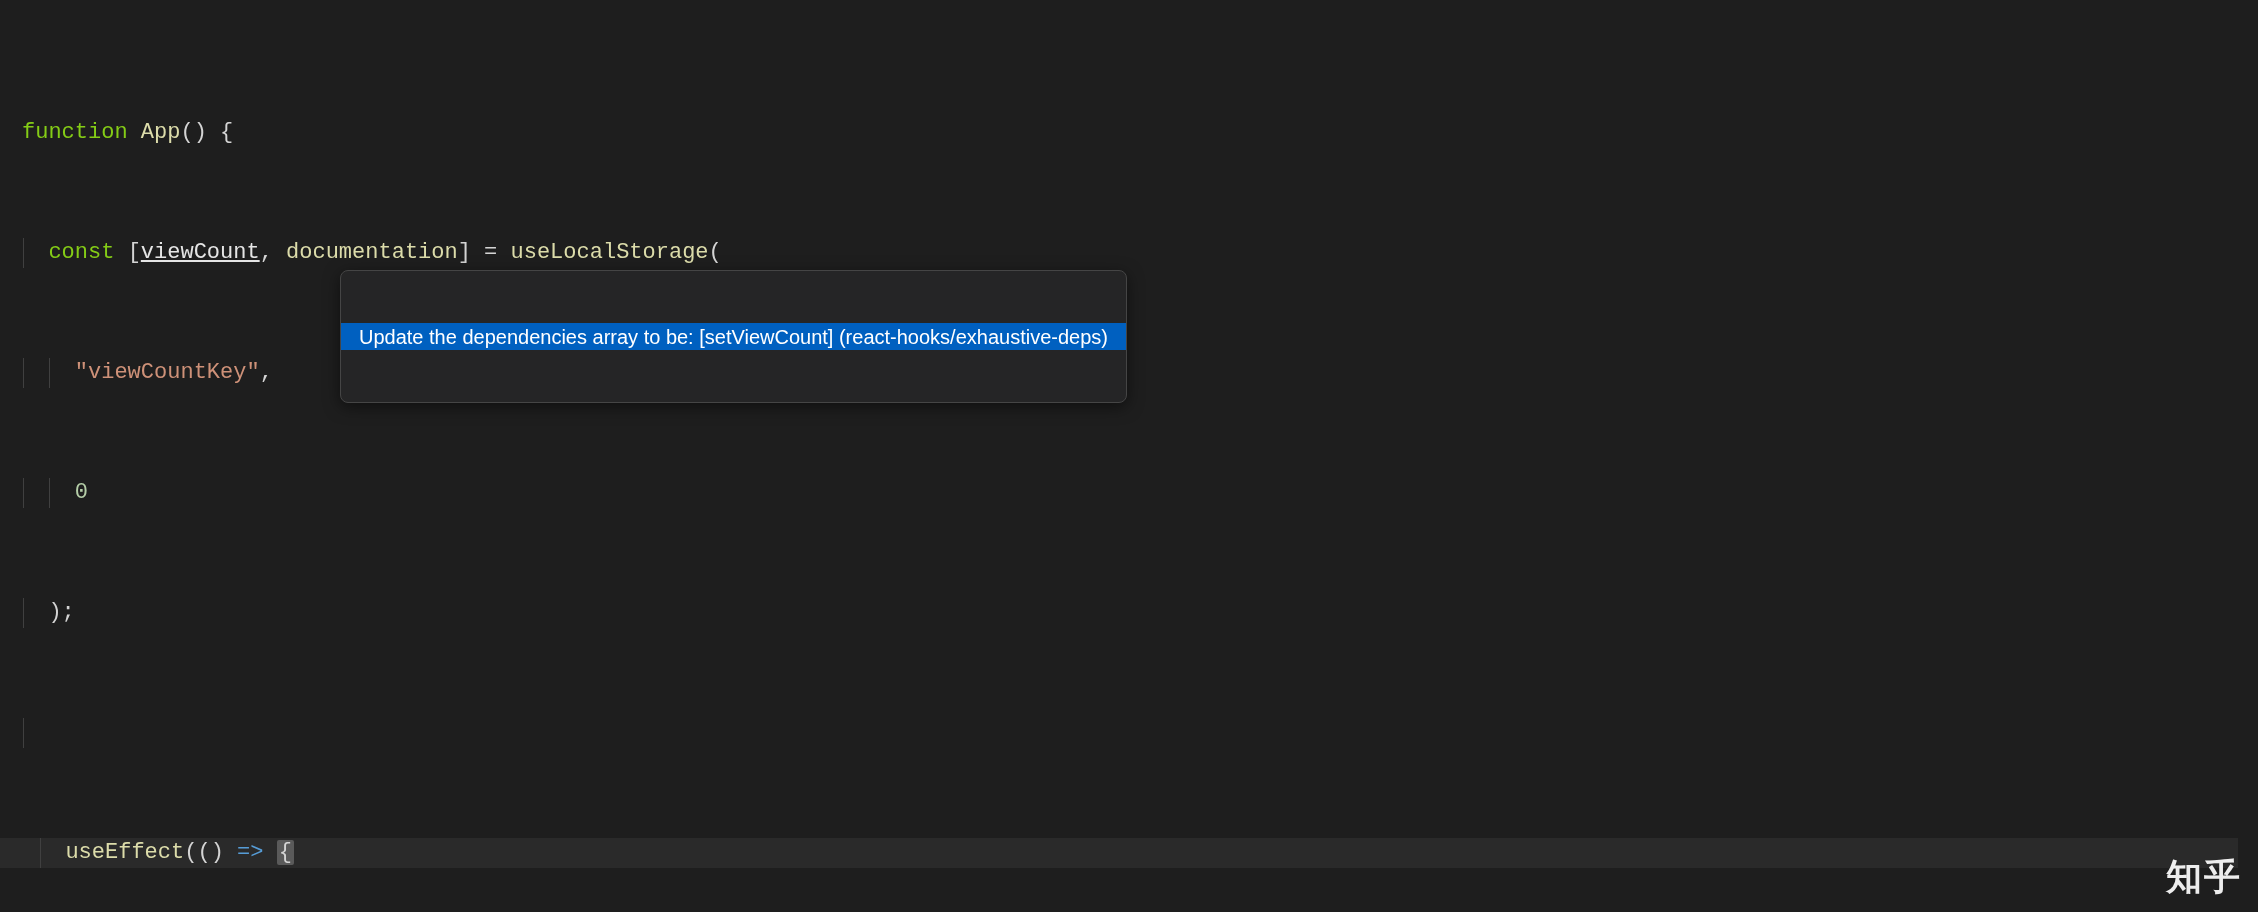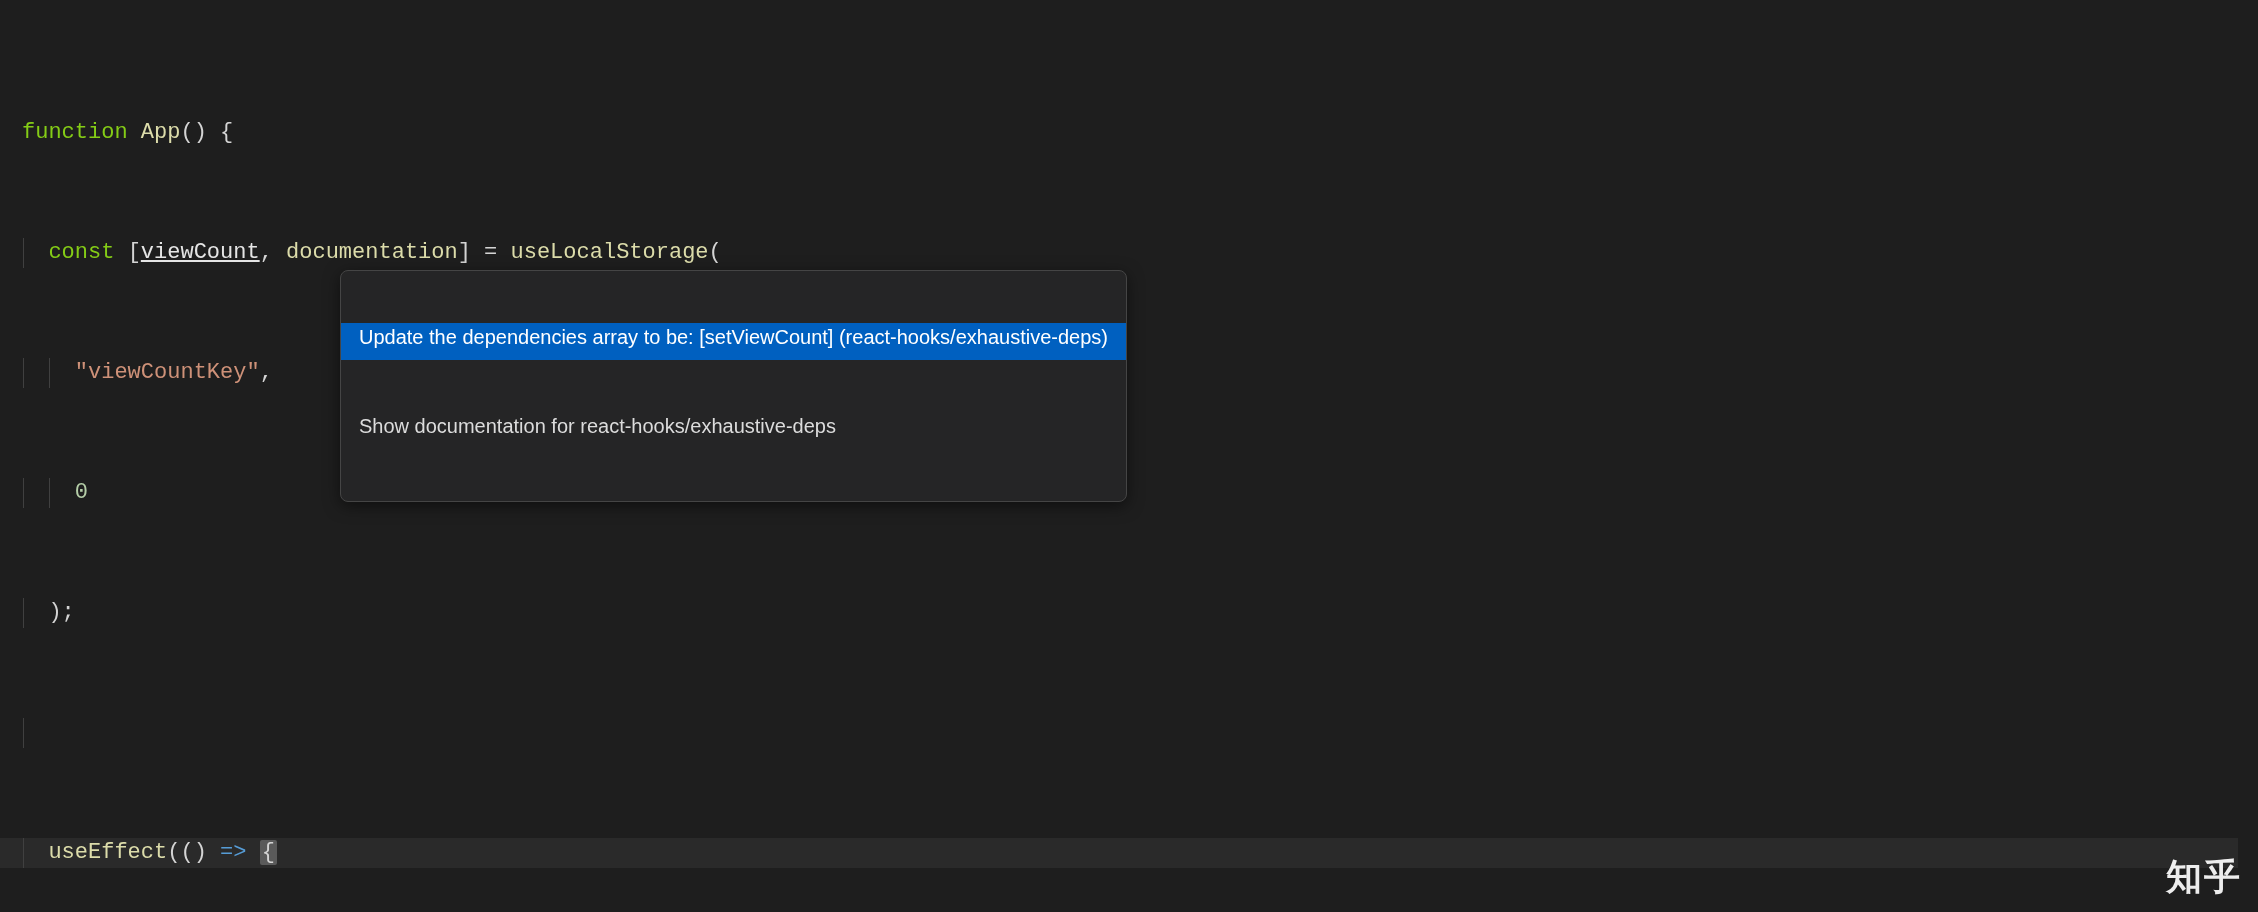--- a/index.html
+++ b/index.html
@@ -23,21 +23,21 @@
     display: inline-block;
     border-left: 1px solid #404040;
     height: 30px;
     vertical-align: top;
     margin-left: 1px;
     margin-right: -2px;
   }
   .highlight-line {
     background: #2a2a2a;
     margin-left: -22px;
-    padding-left: 22px;
+    padding-left: 39px;
     width: 2238px;
   }
   .cursor-brace {
     background: #5a5a5a;
     border-radius: 2px;
     padding: 0 2px;
   }
 
   
   .kw-storage   { color: #84cc16; } 
@@ -57,21 +57,21 @@
     background: #252526;
     border: 1px solid #454545;
     border-radius: 8px;
     box-shadow: 0 4px 16px rgba(0,0,0,0.5);
     overflow: hidden;
     font-family: -apple-system, "Helvetica Neue", Arial, sans-serif;
     font-size: 20px;
     line-height: 26px;
   }
   .qf-item {
-    padding: 1px 18px 10px 18px;
+    padding: 1px 18px 0 18px;
     color: #dcdcdc;
     white-space: nowrap;
     cursor: pointer;
   }
   .qf-item.selected {
     background: #0060c0;
     color: #ffffff;
   }
 
   .watermark {
@@ -121,20 +121,19 @@
 
   
 
   
 
   
 
   
   <div class="quickfix">
     <div class="qf-item selected">Update the dependencies array to be: [setViewCount] (react-hooks/exhaustive-deps)</div>
-    <div class="qf-item">Show documentation for react-hooks/exhaustive-deps</div>
   </div>
 
 </div>
 
 <div class="watermark">
   <span class="zhihu-logo">知乎</span>
 </div>
 
 </body></html>

